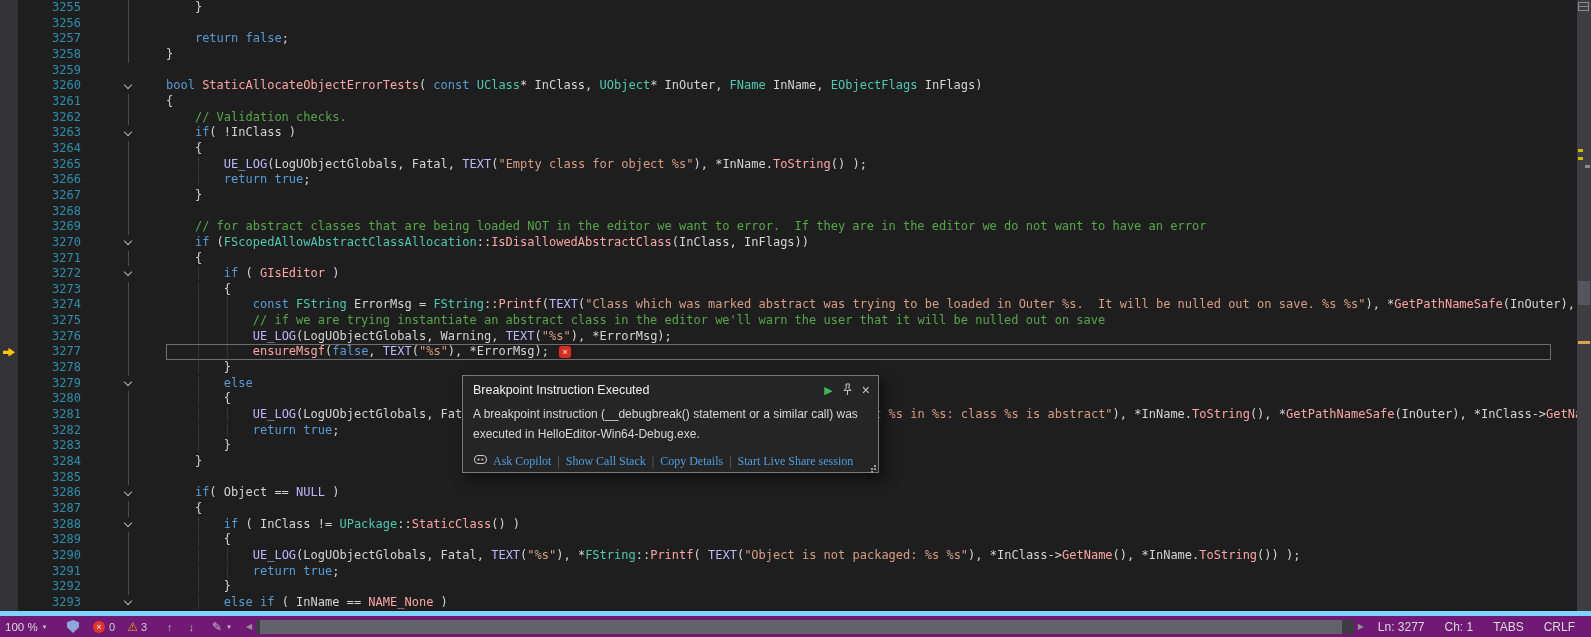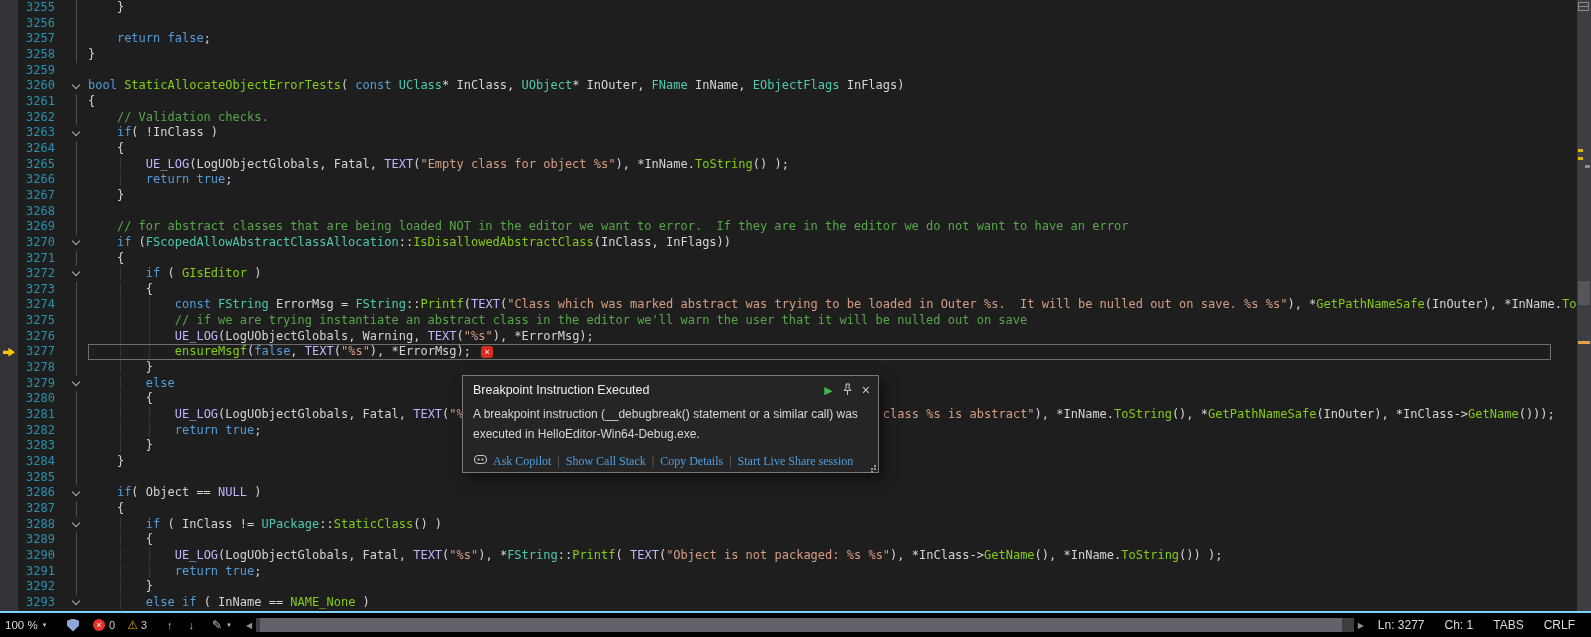--- a/index.html
+++ b/index.html
@@ -1,35 +1,35 @@
 <!DOCTYPE html>
 <html><head>
 <meta charset="utf-8">
 <style>
   *{box-sizing:border-box;margin:0;padding:0}
   html,body{width:1591px;height:637px;overflow:hidden;background:#1E1E1E;font-family:"DejaVu Sans Mono",monospace;}
   #stage{position:relative;width:1591px;height:637px;overflow:hidden;background:#1E1E1E;}
 
   
   #editor{position:absolute;left:0;top:0;width:1577px;height:611px;overflow:hidden;z-index:1;}
-  .line{display:flex;height:15.67px;font-size:12px;line-height:15.67px;white-space:pre;}
+  .line{display:flex;height:15.67px;font-size:12px;line-height:15.67px;white-space:pre;gap:26px;}
   .gmargin{flex:0 0 18px;background:#333337;position:relative;}
   .lnum{flex:0 0 46px;text-align:right;padding-right:9px;color:#2B91AF;}
   .fold{flex:0 0 24px;display:flex;justify-content:center;align-items:center;height:100%;}
   .code{flex:1 1 auto;overflow:hidden;white-space:pre;line-height:15.67px;position:relative;}
   .line.current .code{outline:1px solid #6E6E6E;outline-offset:-1px;margin-right:26px;}
   .chev{width:6px;height:6px;border-right:1px solid #A6B8C0;border-bottom:1px solid #A6B8C0;transform:rotate(45deg);margin-top:-3px;}
   .foldbar{width:1px;height:100%;background:#4C4C50;}
   .bp-arrow{position:absolute;left:3px;top:50%;transform:translateY(-50%);width:12px;height:9px;background:#FFC500;
     clip-path:polygon(0 32%,45% 32%,45% 0,100% 50%,45% 100%,45% 68%,0 68%);}
   .inline-error{display:inline-block;width:12px;height:12px;border-radius:3px;background:#D92B1E;color:#fff;
     font-size:9px;line-height:12px;text-align:center;margin-left:3px;vertical-align:middle;font-family:"Liberation Sans",sans-serif;}
   
   .tk-p{color:#D4D4D4}.tk-k{color:#569CD6}.tk-t{color:#4EC9B0}.tk-c{color:#57A64A}
-  .tk-s{color:#D69D85}.tk-m{color:#BEB7FF}.tk-f{color:#84cc16}.tk-gd{color:#3A3A3A}
+  .tk-s{color:#D69D85}.tk-m{color:#BEB7FF}.tk-f{color:#fca5a5}.tk-gd{color:#3A3A3A}
 
   
   .vscroll{position:absolute;right:0;top:0;width:14px;height:611px;background:#3E3E42;z-index:2;}
   .vthumb{position:absolute;left:1px;width:12px;top:281px;height:24px;background:#55555C;}
   .vmark{position:absolute;height:3px;}
   .splitbtn{position:absolute;right:2px;top:2px;width:11px;height:9px;border:1px solid #8A8A8A;z-index:3;background:#3E3E42;}
   .splitbtn::after{content:"";position:absolute;left:0;right:0;top:3px;height:1px;background:#8A8A8A;}
 
   
   .dialog{position:absolute;left:462px;top:375px;width:417px;height:98px;background:#252526;border:1px solid #7A7A7A;
@@ -43,21 +43,21 @@
   .dlg-footer{display:flex;align-items:center;padding:9px 10px 8px 10px;font-size:12px;}
   .dlg-links{display:flex;align-items:center;font-family:Liberation Serif, serif;}
   .dlink{color:#4E9FE0;margin:0 6px;cursor:pointer;white-space:nowrap;}
   .dlink:first-child{margin-left:5px;}
   .sep{color:#6E6E6E;}
   .grip{position:absolute;right:2px;bottom:2px;width:9px;height:9px;}
   .grip::after{content:"";position:absolute;right:0;bottom:0;width:2px;height:2px;background:#9A9A9A;
     box-shadow:-3px 3px 0 #9A9A9A,0 -3px 0 #9A9A9A,-3px 0 0 #9A9A9A,0 3px 0 transparent,3px 3px 0 transparent, -6px 6px 0 transparent;}
 
   
-  .bottombar{position:absolute;left:0;top:611px;width:1591px;height:26px;background:#000000;border-top:2px solid #7dd3fc;
+  .bottombar{position:absolute;left:0;top:611px;width:1591px;height:26px;background:#701a75;border-top:5px solid #7dd3fc;
     display:flex;align-items:center;font-family:"Liberation Sans",sans-serif;color:#DADADA;z-index:5;}
   .zoom{display:flex;align-items:center;font-size:11.5px;margin-left:5px;width:52px;}
   .caret{font-size:6px;color:#C0C0C0;margin-left:4px;}
   .health{width:12px;height:13px;background:#8FA6D9;clip-path:polygon(50% 0,100% 18%,100% 55%,50% 100%,0 55%,0 18%);margin:0 14px 0 10px;}
   .diag{display:flex;align-items:center;margin-right:12px;font-size:11px;color:#CCCCCC;}
   .errico{display:inline-block;width:12px;height:12px;border-radius:50%;background:#E5352B;color:#fff;font-size:9px;
     line-height:12px;text-align:center;margin-right:4px;}
   .warnico{color:#E8AB00;font-size:12px;margin-right:3px;}
   .navarrow{font-size:11px;color:#B8B8B8;margin:0 8px;}
   .pengroup{display:flex;align-items:center;margin:0 10px;}

